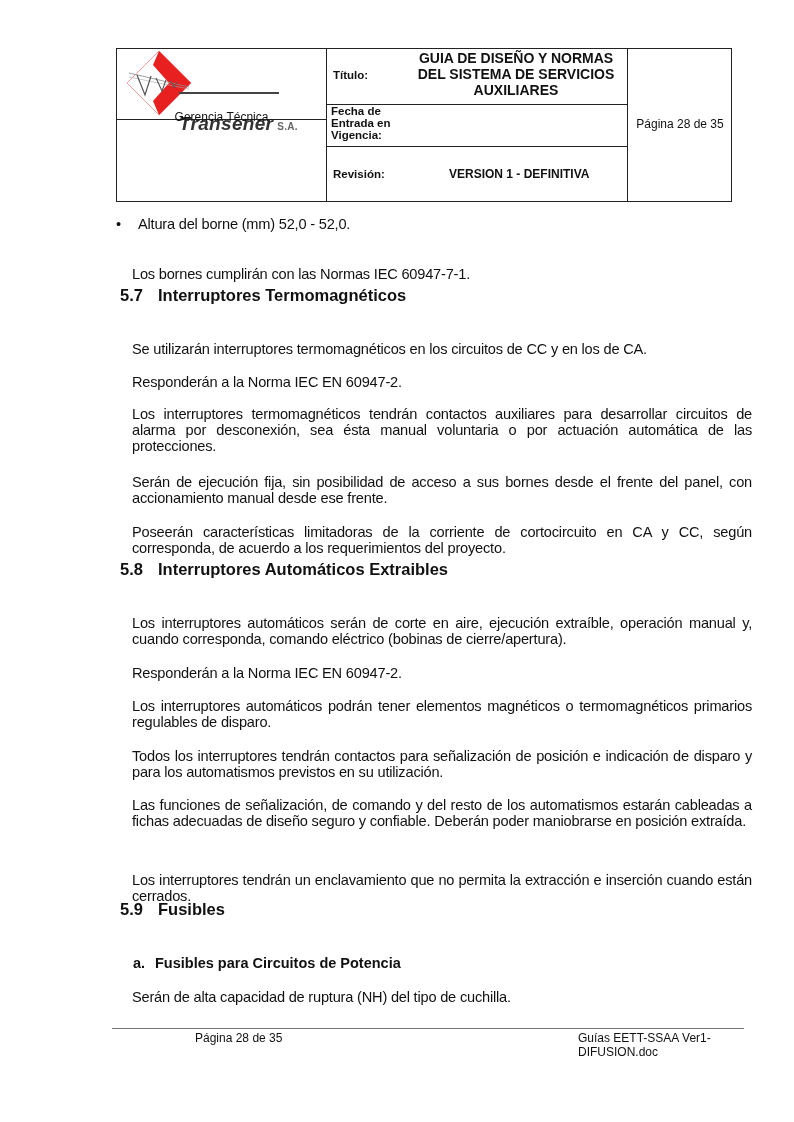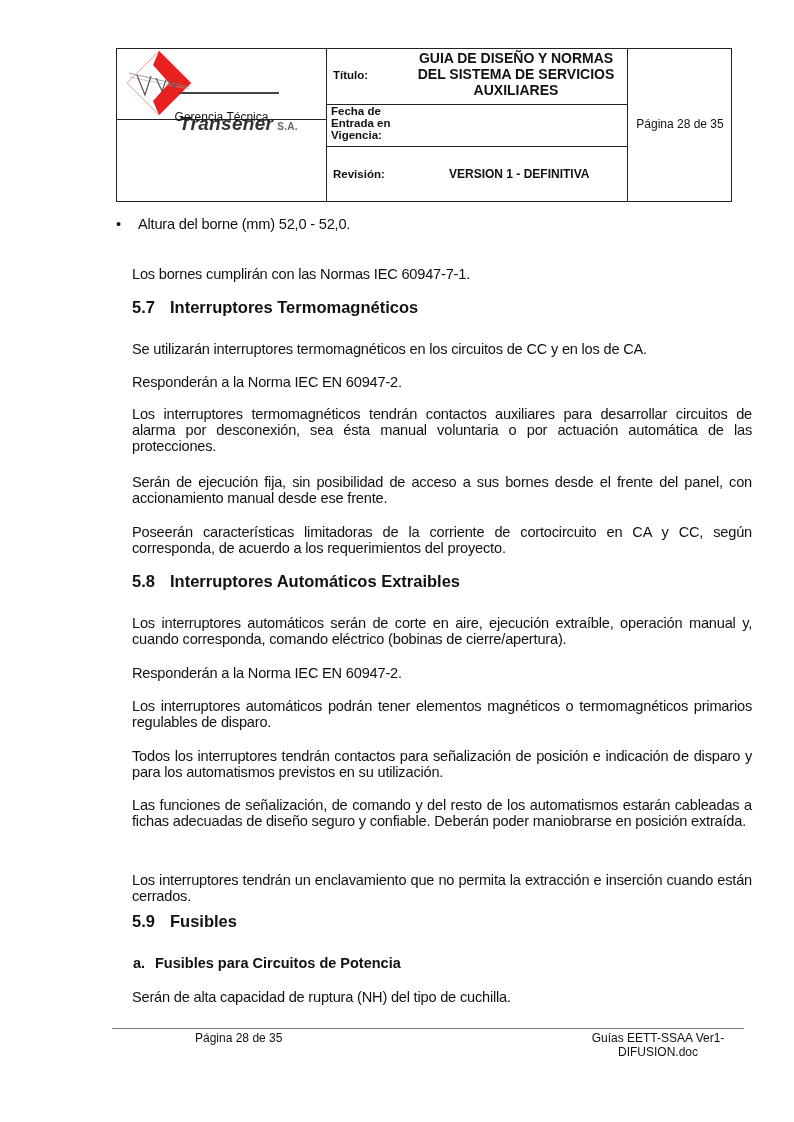--- a/index.html
+++ b/index.html
@@ -40,30 +40,30 @@
   .version {
     left: 300px; top: 118px; width: 200px; font-size: 12px; font-weight: bold;
   }
   p.body {
     position: absolute; left: 116px; width: 620px; margin: 16px;
     font-size: 14.6px; line-height: 16px; text-align: justify;
     font-family: "Liberation Sans", sans-serif; letter-spacing: -0.2px;
     text-align-last: left;
   }
   .h2 {
-    position: absolute; left: 116px; font-size: 16.5px; font-weight: bold; margin: 16px;
+    position: absolute; left: 116px; font-size: 16.5px; font-weight: bold; margin: 4px;
   }
   .h2 .num { display: inline-block; width: 38px; }
   .h3 { position: absolute; left: 116px; font-size: 14.5px; font-weight: bold; margin: 17px; }
   .h3 .num { display: inline-block; width: 22px; }
   .bullet-row { position: absolute; left: 116px; font-size: 14.6px; letter-spacing: -0.2px; }
   .bullet-row .dot { display: inline-block; width: 22px; }
   .footer-line { position: absolute; left: 112px; top: 1028px; width: 632px; border-top: 1.5px solid #777; }
   .footer-left { position: absolute; left: 195px; top: 1031px; font-size: 12px; }
-  .footer-right { position: absolute; left: 578px; top: 1031px; width: 160px; text-align: center; font-size: 12px; line-height: 14px; }
+  .footer-right { position: absolute; left: 578px; top: 1031px; width: 160px; font-size: 12px; line-height: 14px; }
 </style>
 </head>
 <body>
 
 <div class="hdr">
   <div class="vline" style="left:209px"></div>
   <div class="vline" style="left:510px"></div>
   <div class="hline" style="left:0;width:209px;top:70px"></div>
   <div class="hline" style="left:209px;width:301px;top:55px"></div>
   <div class="hline" style="left:209px;width:301px;top:97px"></div>

